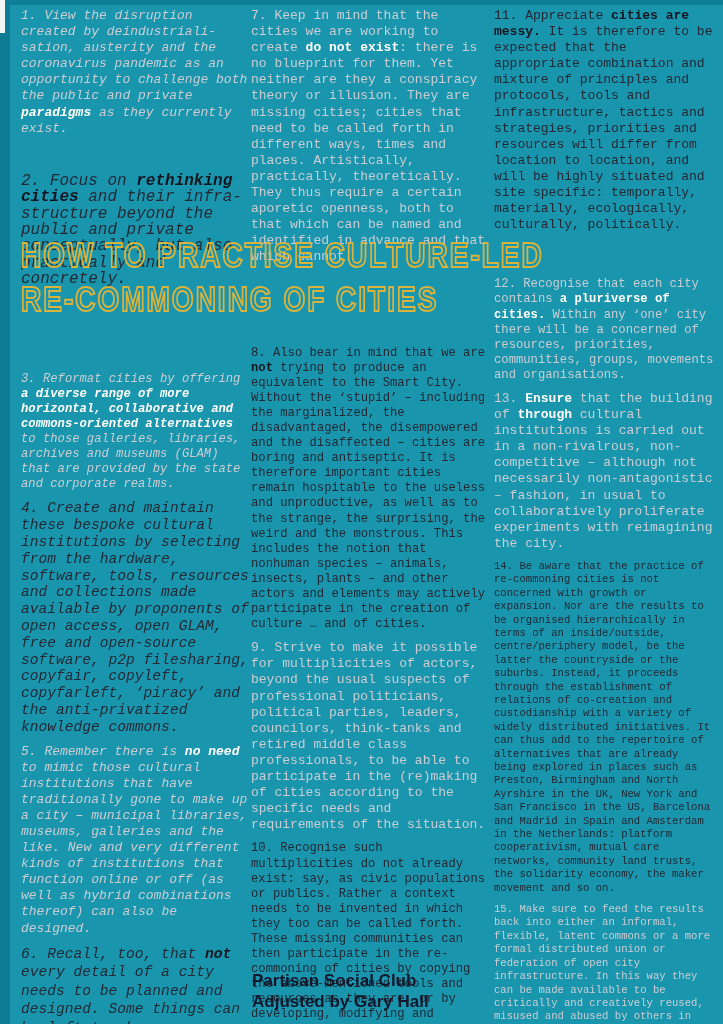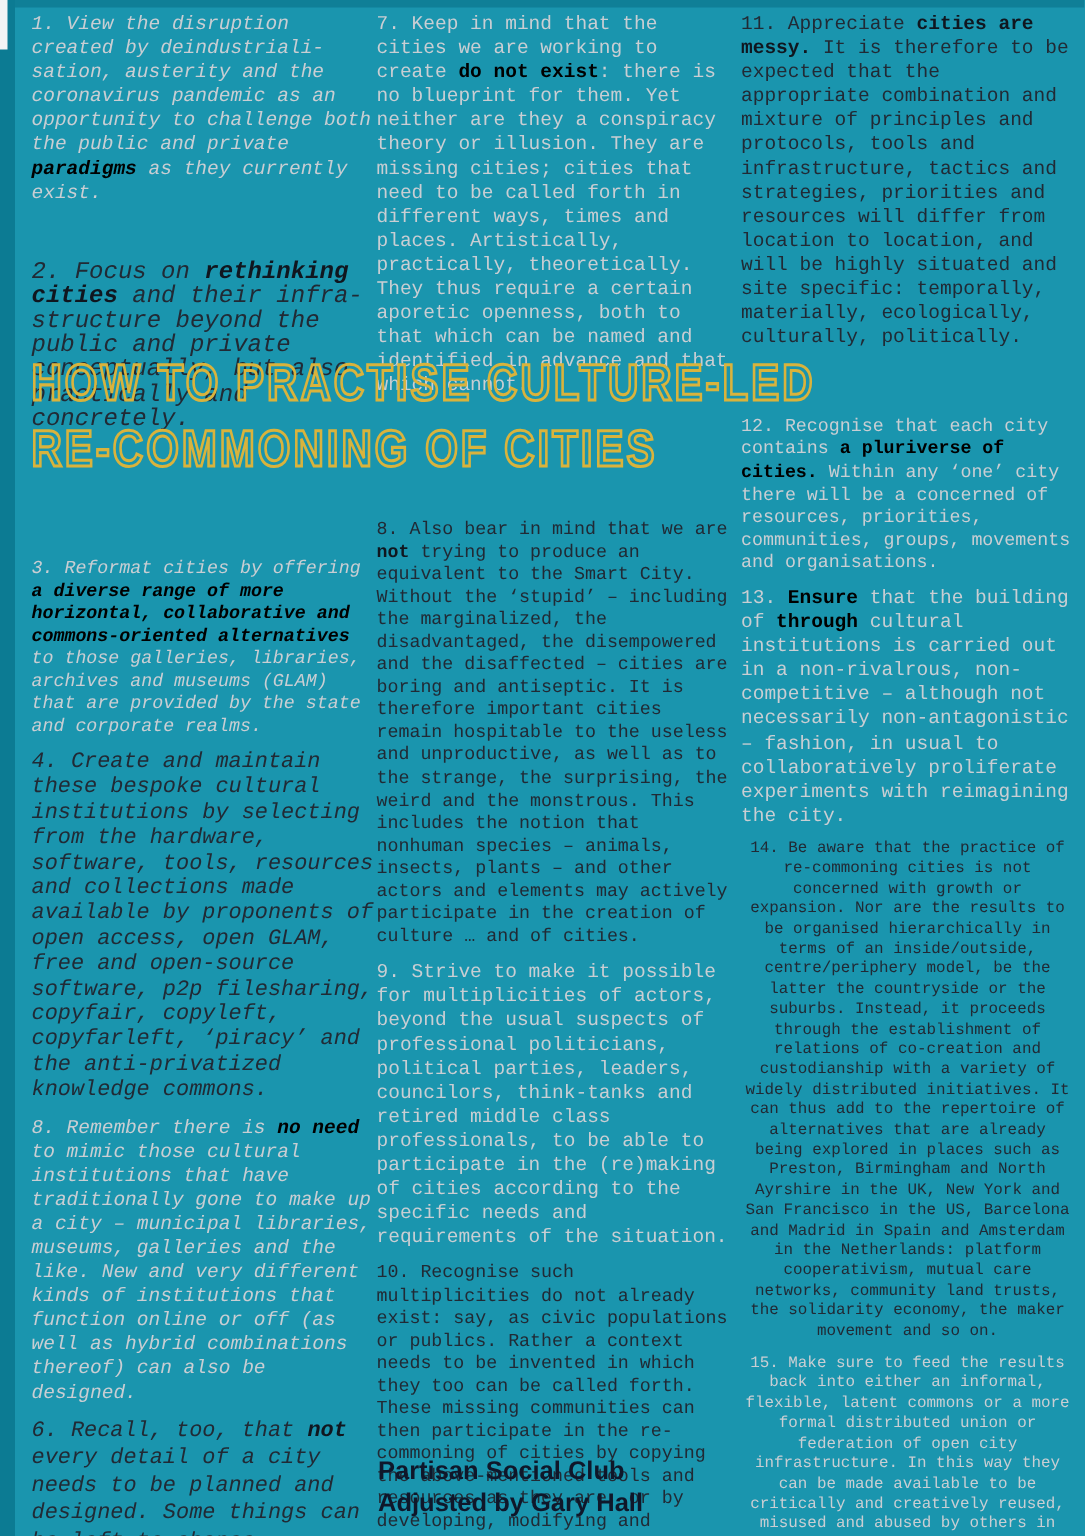--- a/index.html
+++ b/index.html
@@ -15,25 +15,25 @@
   .corner-notch { position: absolute; left: 0; top: 0; width: 5px; height: 33px; background: #f2f5f5; }
 
   .col { position: absolute; top: 8px; }
   #col-left   { left: 21px;  width: 228px; font-style: italic; }
   #col-middle { left: 251px; width: 236px; }
   #col-right  { left: 494px; width: 222px; }
 
   .p { margin: 0 0 8px 0; }
   .tone-light { color: #c9ced3; }
   .tone-dark  { color: #212a35; }
-  .tone-light b { color: #000000; }
+  .tone-light b { color: #ffffff; }
   .tone-dark b  { color: #10161f; }
   b { font-weight: 700; }
 
-  .size-xs { font-size: 10.6px; line-height: 13.4px; text-align: center; }
+  .size-xs { font-size: 10.6px; line-height: 13.4px; }
   .size-sm { font-size: 12.2px; line-height: 15.1px; }
   .size-md { font-size: 13px;   line-height: 16.1px; }
   .size-ml { font-size: 16px; line-height: 16.4px; margin-top: 36px; }
   .size-lg { font-size: 14.6px; line-height: 16.8px; }
   .loose   { line-height: 18.6px; }
 
   .title {
     position: absolute; left: 21px; top: 236px; width: 600px;
     font-family: "Liberation Sans", sans-serif;
     font-weight: 700;
@@ -65,21 +65,21 @@
 <div class="edge-top"></div>
 <div class="edge-left"></div>
 <div class="corner-notch"></div>
 
 <div id="col-left" class="col">
     <p class="p size-md tone-light"><span>1. View the disruption created by deindustriali-sation, austerity and the coronavirus pandemic as an opportunity to challenge both the public and private </span><b>paradigms</b><span> as they currently exist.</span></p>
     <p class="p size-ml tone-dark"><span>2. Focus on </span><b>rethinking cities</b><span> and their infra-structure beyond the public and private conceptually, but also practically and concretely.</span></p>
     <div style="height: 76px;"></div>
     <p class="p size-sm tone-light"><span>3. Reformat cities by offering </span><b>a diverse range of more horizontal, collaborative and commons-oriented alternatives</b><span> to those galleries, libraries, archives and museums (GLAM) that are provided by the state and corporate realms.</span></p>
     <p class="p size-lg tone-dark"><span>4. Create and maintain these bespoke cultural institutions by selecting from the hardware, software, tools, resources and collections made available by proponents of open access, open GLAM, free and open-source software, p2p filesharing, copyfair, copyleft, copyfarleft, ‘piracy’ and the anti-privatized knowledge commons.</span></p>
-    <p class="p size-md tone-light"><span>8. Remember there is </span><b>no need</b><span> to mimic those cultural institutions that have traditionally gone to make up a city – municipal libraries, museums, galleries and the like. New and very different kinds of institutions that function online or off (as well as hybrid combinations thereof) can also be designed.</span></p>
+    <p class="p size-md tone-light"><span>5. Remember there is </span><b>no need</b><span> to mimic those cultural institutions that have traditionally gone to make up a city – municipal libraries, museums, galleries and the like. New and very different kinds of institutions that function online or off (as well as hybrid combinations thereof) can also be designed.</span></p>
     <p class="p size-lg tone-dark loose"><span>6. Recall, too, that </span><b>not</b><span> every detail of a city needs to be planned and designed. Some things can be left to chance.</span></p>
   </div>
 <div id="col-middle" class="col">
     <p class="p size-md tone-light"><span>7. Keep in mind that the cities we are working to create </span><b>do not exist</b><span>: there is no blueprint for them. Yet neither are they a conspiracy theory or illusion. They are missing cities; cities that need to be called forth in different ways, times and places. Artistically, practically, theoretically. They thus require a certain aporetic openness, both to that which can be named and identified in advance and that which cannot.</span></p>
     <div style="height: 72px;"></div>
     <p class="p size-sm tone-dark"><span>8. Also bear in mind that we are </span><b>not</b><span> trying to produce an equivalent to the Smart City. Without the ‘stupid’ – including the marginalized, the disadvantaged, the disempowered and the disaffected – cities are boring and antiseptic. It is therefore important cities remain hospitable to the useless and unproductive, as well as to the strange, the surprising, the weird and the monstrous. This includes the notion that nonhuman species – animals, insects, plants – and other actors and elements may actively participate in the creation of culture … and of cities.</span></p>
     <p class="p size-md tone-light"><span>9. Strive to make it possible for multiplicities of actors, beyond the usual suspects of professional politicians, political parties, leaders, councilors, think-tanks and retired middle class professionals, to be able to participate in the (re)making of cities according to the specific needs and requirements of the situation.</span></p>
     <p class="p size-sm tone-dark"><span>10. Recognise such multiplicities do not already exist: say, as civic populations or publics. Rather a context needs to be invented in which they too can be called forth. These missing communities can then participate in the re-commoning of cities by copying the above-mentioned tools and resources as they are, or by developing, modifying and repurposing some elements and discarding the rest.</span></p>
   </div>
 <div id="col-right" class="col">

